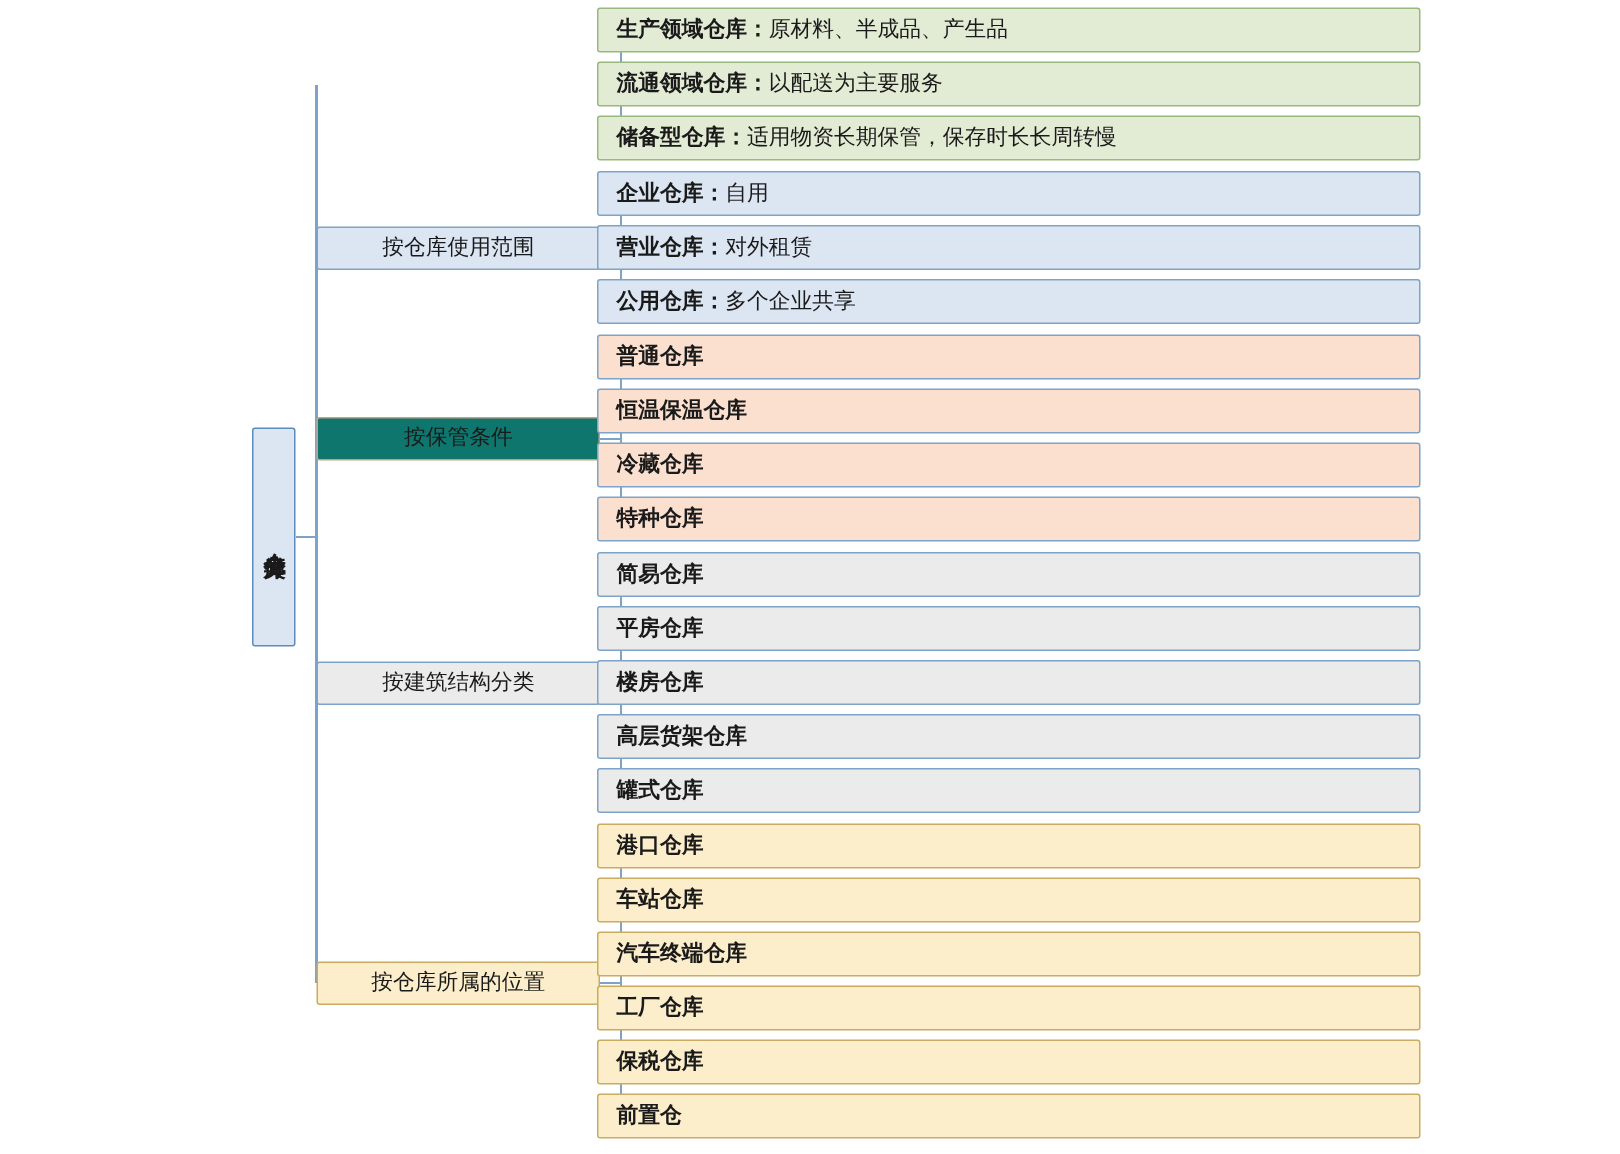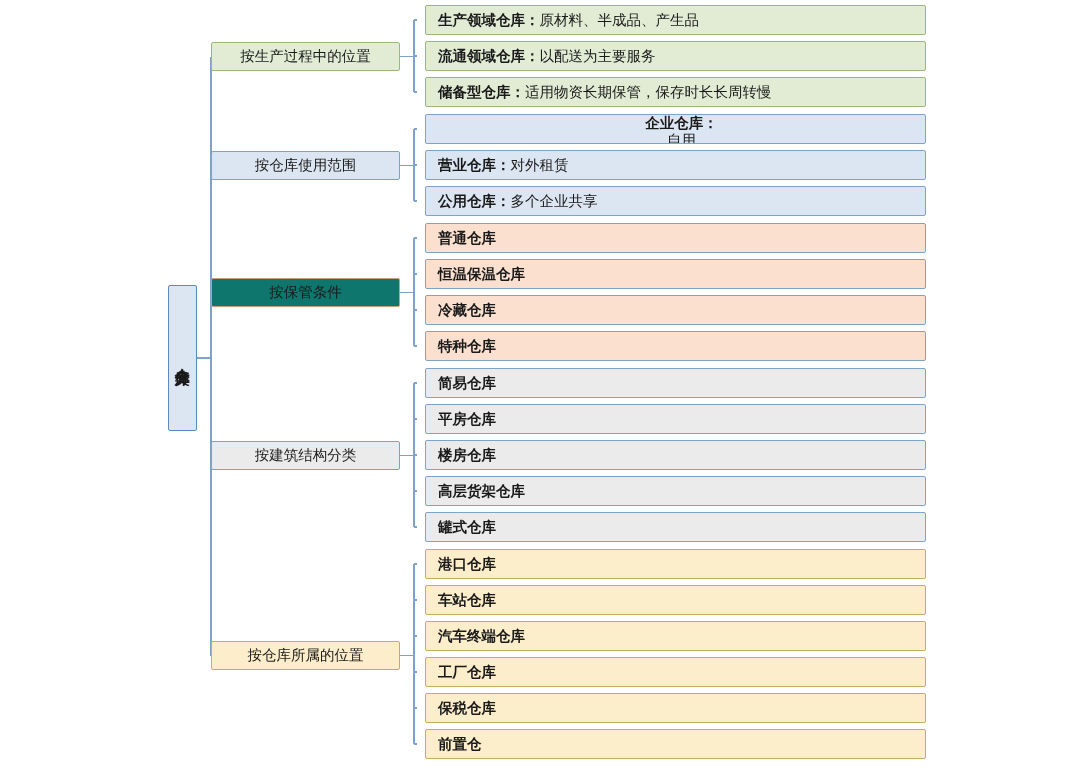--- a/index.html
+++ b/index.html
@@ -66,22 +66,22 @@
     left: 211px;
     width: 189px;
     height: 29px;
     justify-content: center;
     text-align: center;
     font-size: 14.5px;
   }
 
   
   .leaf-node {
-    left: 425px;
-    width: 501px;
+    left: 398px;
+    width: 549px;
     height: 30px;
     padding-left: 12px;
     justify-content: flex-start;
     white-space: nowrap;
     overflow: hidden;
   }
   .leaf-node .lead {
     font-weight: bold;
   }
   .leaf-node .desc {
@@ -144,40 +144,37 @@
       <line x1="414" y1="636" x2="417" y2="636" stroke="#7fa3c8" stroke-width="1.4" shape-rendering="crispEdges"></line>
       <line x1="414" y1="672" x2="417" y2="672" stroke="#7fa3c8" stroke-width="1.4" shape-rendering="crispEdges"></line>
       <line x1="414" y1="708" x2="417" y2="708" stroke="#7fa3c8" stroke-width="1.4" shape-rendering="crispEdges"></line>
       <line x1="414" y1="744" x2="417" y2="744" stroke="#7fa3c8" stroke-width="1.4" shape-rendering="crispEdges"></line>
     </svg>
 
   <div class="node root-node">
     <span class="vtext">仓库分类</span>
   </div>
 
-  <div class="node cat-node cat-green" style="top:42px;">
-    <span>按生产过程中的位置</span>
-  </div>
   <div class="node leaf-node g-green" style="top:5px;">
     <span class="lead">生产领域仓库：</span>
     <span class="desc">原材料、半成品、产生品</span>
   </div>
   <div class="node leaf-node g-green" style="top:41px;">
     <span class="lead">流通领域仓库：</span>
     <span class="desc">以配送为主要服务</span>
   </div>
   <div class="node leaf-node g-green" style="top:77px;">
     <span class="lead">储备型仓库：</span>
     <span class="desc">适用物资长期保管，保存时长长周转慢</span>
   </div>
 
   <div class="node cat-node cat-blue" style="top:151px;">
     <span>按仓库使用范围</span>
   </div>
-  <div class="node leaf-node g-blue" style="top:114px;flex-direction:column;">
+  <div class="node leaf-node g-blue" style="top:114px;">
     <span class="lead">企业仓库：</span>
     <span class="desc">自用</span>
   </div>
   <div class="node leaf-node g-blue" style="top:150px;">
     <span class="lead">营业仓库：</span>
     <span class="desc">对外租赁</span>
   </div>
   <div class="node leaf-node g-blue" style="top:186px;">
     <span class="lead">公用仓库：</span>
     <span class="desc">多个企业共享</span>

